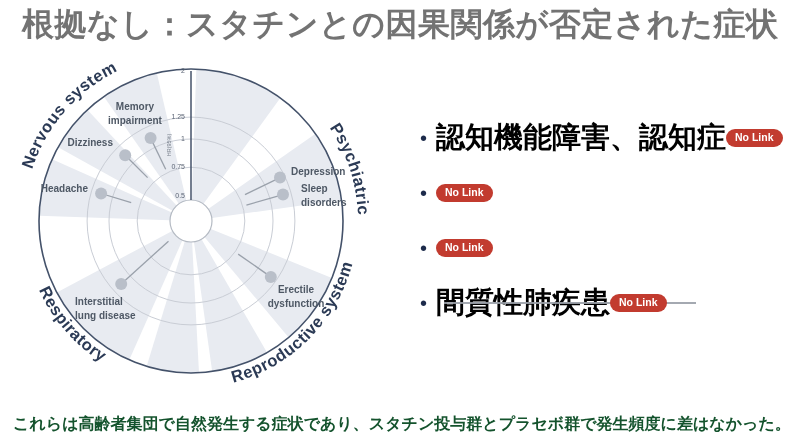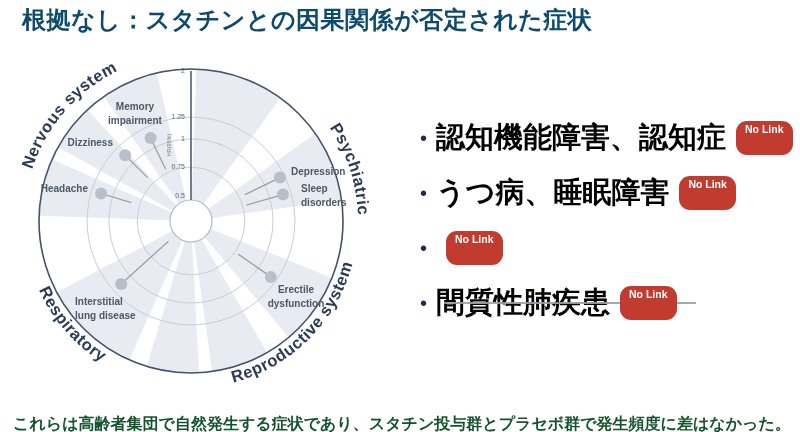--- a/index.html
+++ b/index.html
@@ -3,42 +3,42 @@
 <meta charset="utf-8">
 <style>
   html,body{margin:0;padding:0;}
   body{
     width:800px;height:432px;position:relative;overflow:hidden;
     background:#ffffff;
     font-family:"Liberation Sans","DejaVu Sans",sans-serif;
   }
   .title{
     position:absolute;left:22px;top:6px;width:770px;
-    font-size:24px;font-weight:900;letter-spacing:0.5px;
-    color:#0c4a6e;line-height:1.15;white-space:nowrap;
+    font-size:32px;font-weight:900;letter-spacing:0.5px;
+    color:#737373;line-height:1.15;white-space:nowrap;
   }
   .chart-wrap{position:absolute;left:13px;top:56px;width:380px;height:345px;}
   .chart-wrap svg{overflow:visible;display:block;}
   .bullets{
     position:absolute;left:420px;top:118px;width:372px;
     list-style:none;margin:0;padding:0;
   }
   .bullet-item{
     position:relative;height:40px;margin-bottom:15px;
     display:flex;align-items:center;white-space:nowrap;
   }
   .marker{
     font-size:20px;color:#1d2b4b;margin-right:9px;flex:0 0 auto;
   }
   .bullet-text{
     font-size:29px;font-weight:900;color:#000000;letter-spacing:0px;
   }
   .badge{
     position:relative;z-index:4;
-    margin-left:10px;padding:3px 9px 20px 9px;border-radius:11px;
+    padding:3px 9px 4px 9px;border-radius:11px;
     font-size:10.5px;font-weight:700;line-height:1;
     background:#c23b2f;color:#ffffff;flex:0 0 auto;
   }
   .bullet-item.strike::after{
     content:"";position:absolute;left:24px;width:252px;top:19px;height:2px;
     background:#9aa0a8;z-index:3;opacity:0.9;
   }
   .footer{
     position:absolute;left:13px;top:414px;width:782px;
     font-size:16px;font-weight:700;color:#14532d;white-space:nowrap;
@@ -109,21 +109,20 @@
   </div>
 
 <ul class="bullets">
   <li class="bullet-item">
     <span class="marker">•</span>
     <span class="bullet-text">認知機能障害、認知症</span>
     <span class="badge">No Link</span>
   </li>
   <li class="bullet-item">
     <span class="marker">•</span>
-    <span class="bullet-text">うつ病、睡眠障害</span>
     <span class="badge">No Link</span>
   </li>
   <li class="bullet-item">
     <span class="marker">•</span>
     <span class="badge">No Link</span>
   </li>
   <li class="bullet-item strike">
     <span class="marker">•</span>
     <span class="bullet-text">間質性肺疾患</span>
     <span class="badge">No Link</span>

